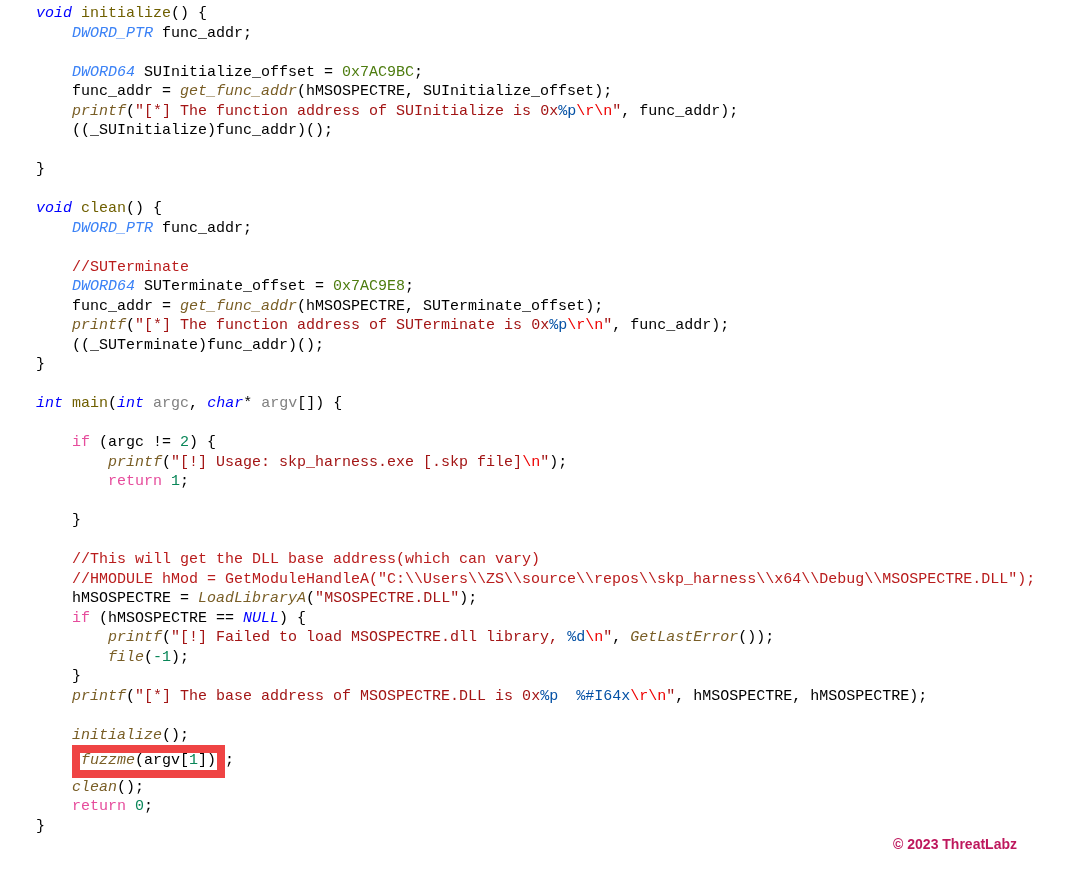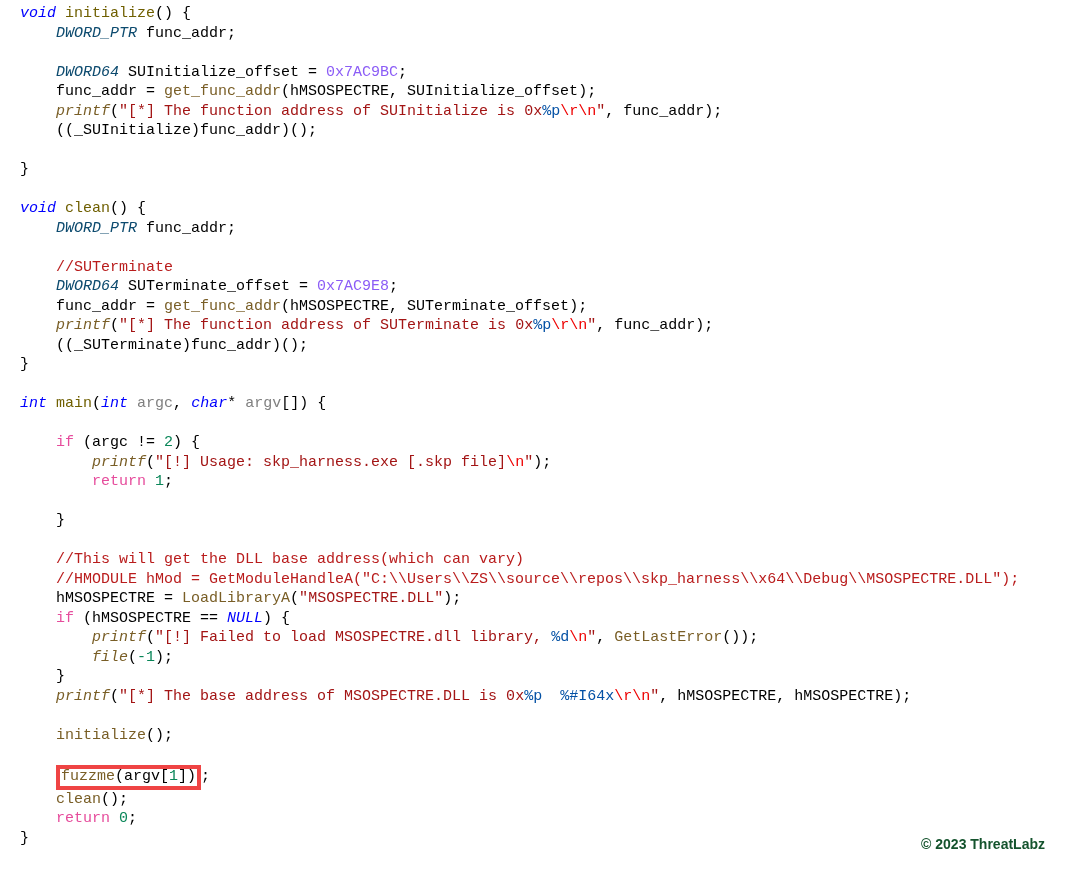--- a/index.html
+++ b/index.html
@@ -8,55 +8,54 @@
     background: #fff;
     font-family: 'Consolas', 'Monaco', 'Courier New', monospace;
     font-size: 15px;
     line-height: 1.3;
     width: 1065px;
     height: 871px;
     position: relative;
     overflow: hidden;
   }
   .code-container {
-    padding: 4px 20px;
+    padding: 4px 36px;
   }
   pre {
     margin: 0;
     font-family: inherit;
     white-space: pre;
   }
   .kw-type { color: #0000ff; font-style: italic; }
   .kw-ctrl { color: #e64c9c; margin-top: 39px; }
   .func-name { color: #6f5f00; }
-  .func-call { color: #795e26; }
-  .var-type { color: #0c4a6e; font-style: italic; }
+  .func-call { color: #795e26; font-style: italic; }
+  .var-type { color: #3b82f6; font-style: italic; }
   .param { color: #808080; }
   .num { color: #098658; }
-  .num-hex { color: #8b5cf6; }
+  .num-hex { color: #4d7c0f; }
   .str { color: #a31515; }
   .str-esc { color: #ee0000; }
   .str-fmt { color: #0451a5; }
   .comment { color: #b91c1c; }
   .const-null { color: #0000ff; font-style: italic; }
   .highlight-box {
-    border: 4px solid #ef4444;
+    border: 8px solid #ef4444;
     padding: 0 1px;
     display: inline-block;
     line-height: 1.1;
-    margin-top: 20px;
   }
   .copyright {
     position: absolute;
     bottom: 18px;
-    right: 20px;
+    right: 48px;
     font-family: Arial, sans-serif;
     font-weight: bold;
     font-size: 14px;
-    color: #14532d;
+    color: #be185d;
   }
 </style>
 </head>
 <body>
 
 <div class="code-container">
 <pre><span class="kw-type">void</span> <span class="func-name">initialize</span>() {
     <span class="var-type">DWORD_PTR</span> <span>func_addr</span>;
 
     <span class="var-type">DWORD64</span> <span>SUInitialize_offset</span> = <span class="num-hex">0x7AC9BC</span>;

